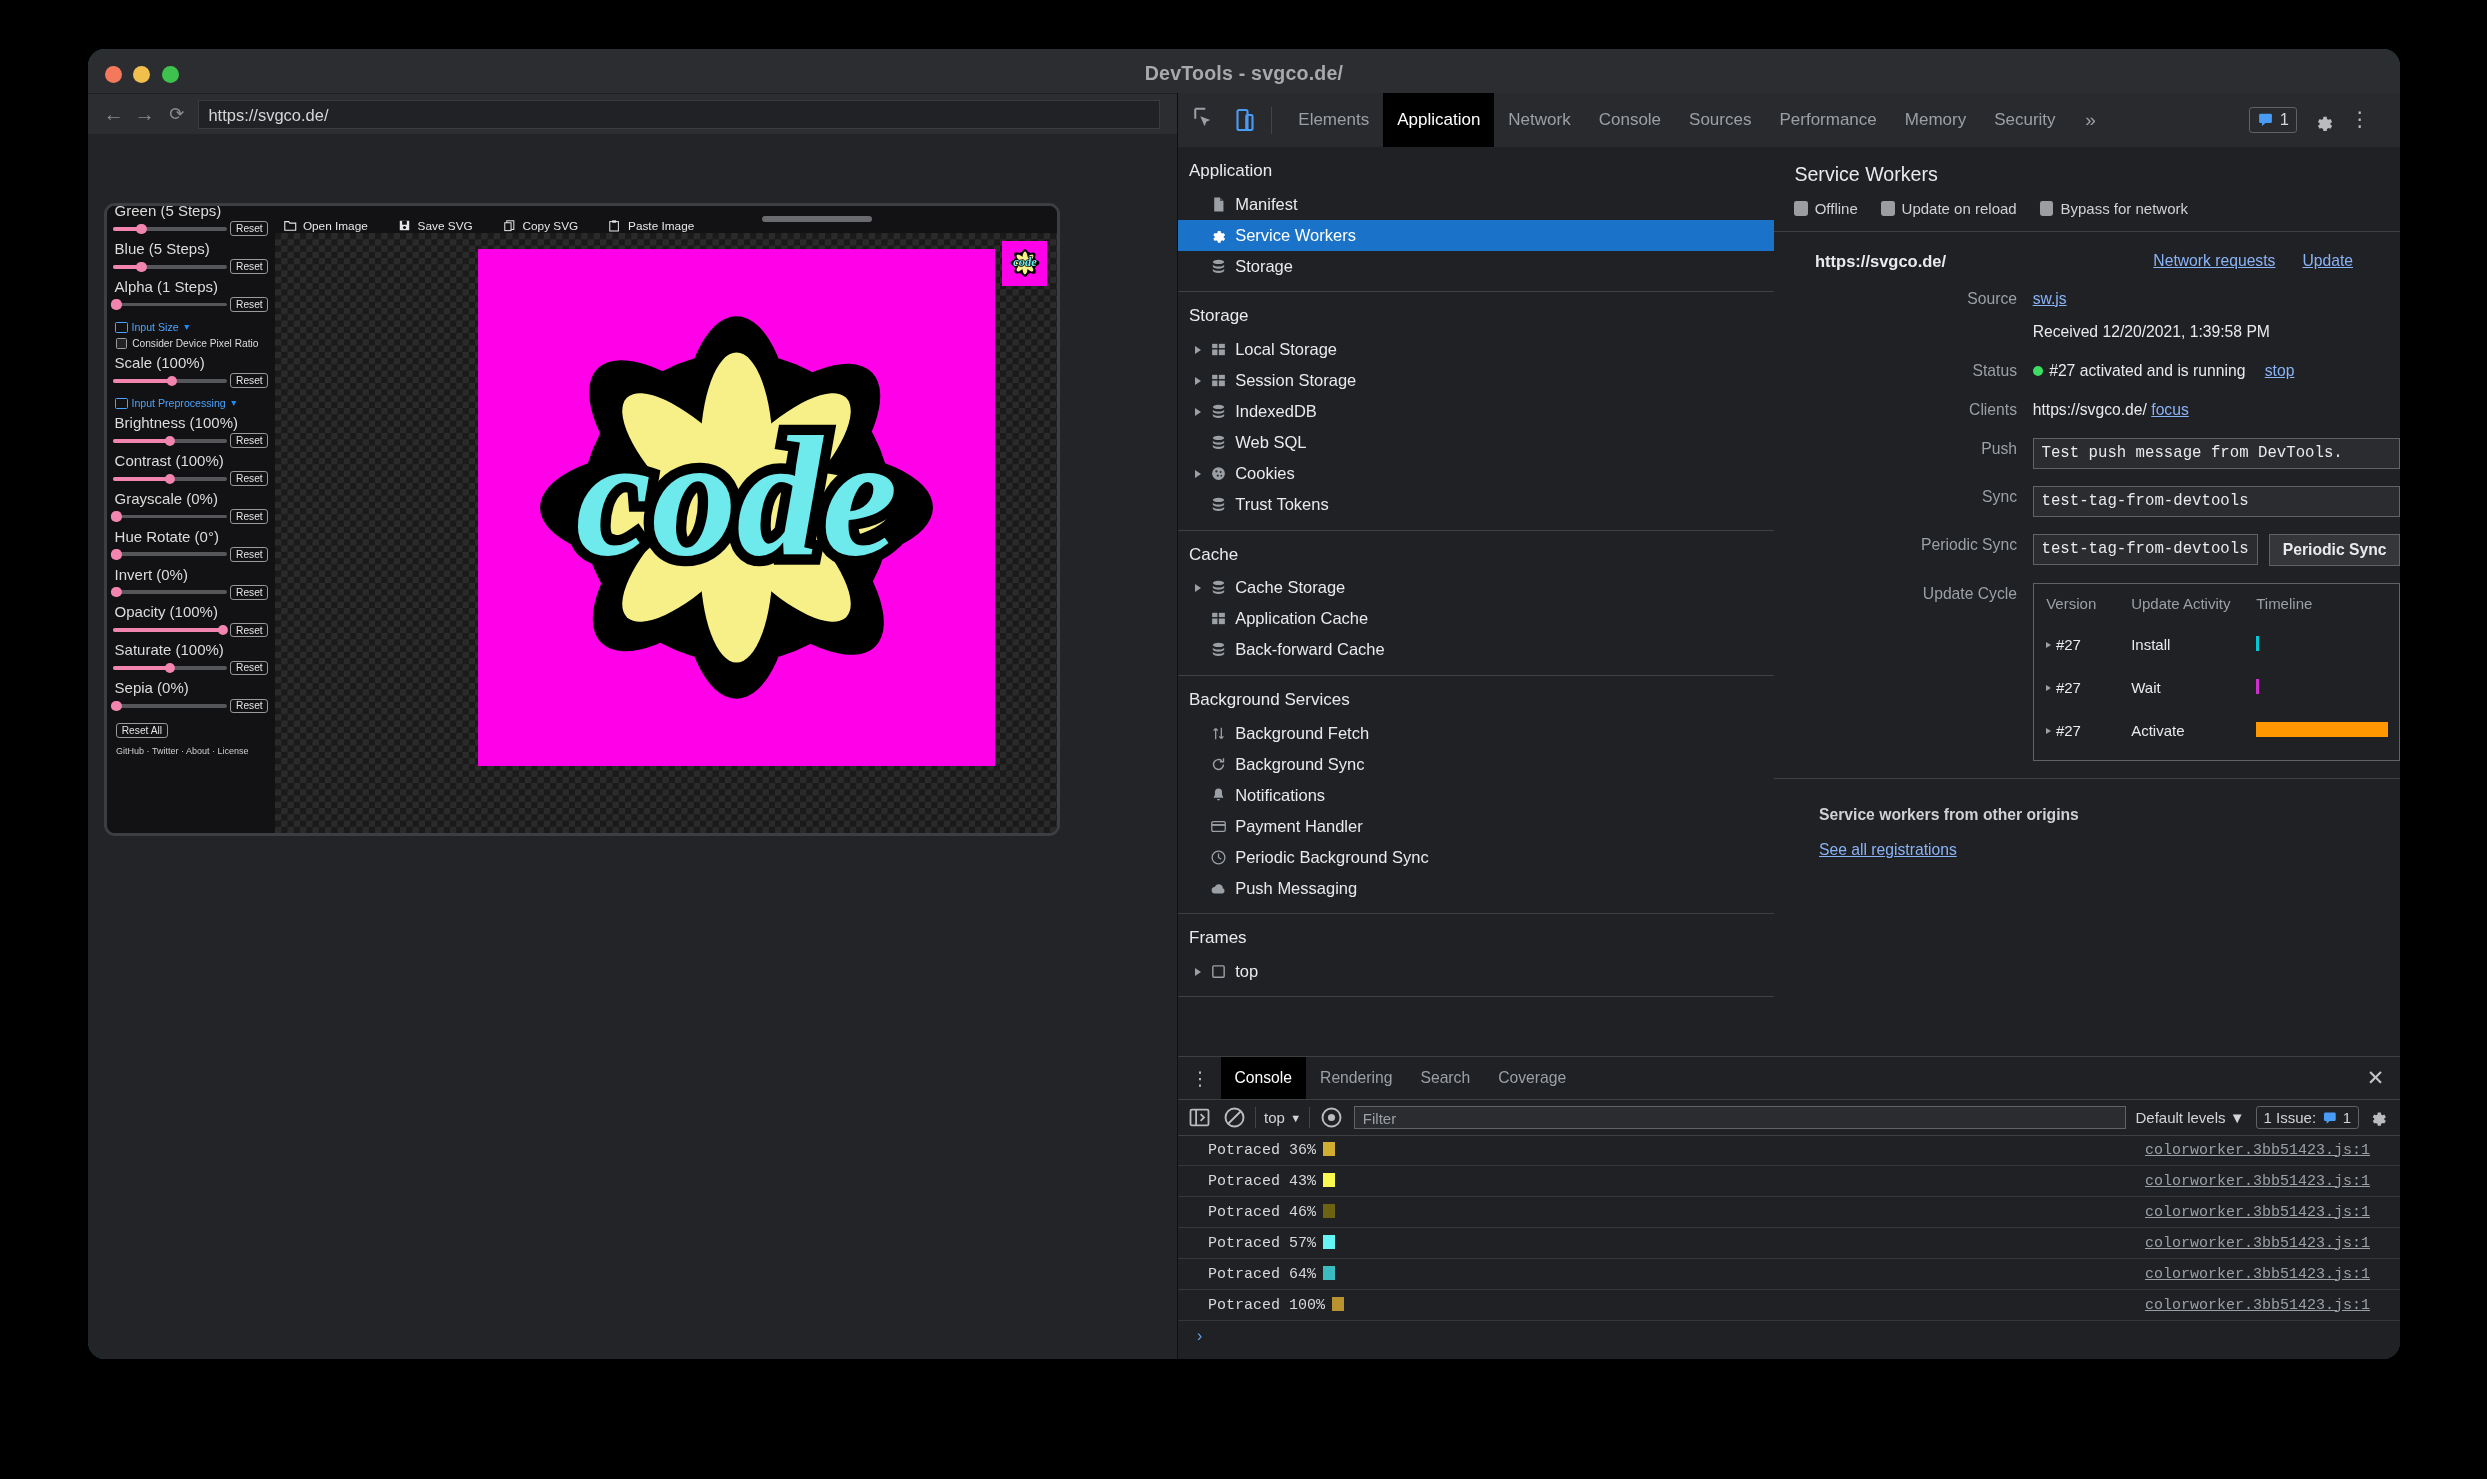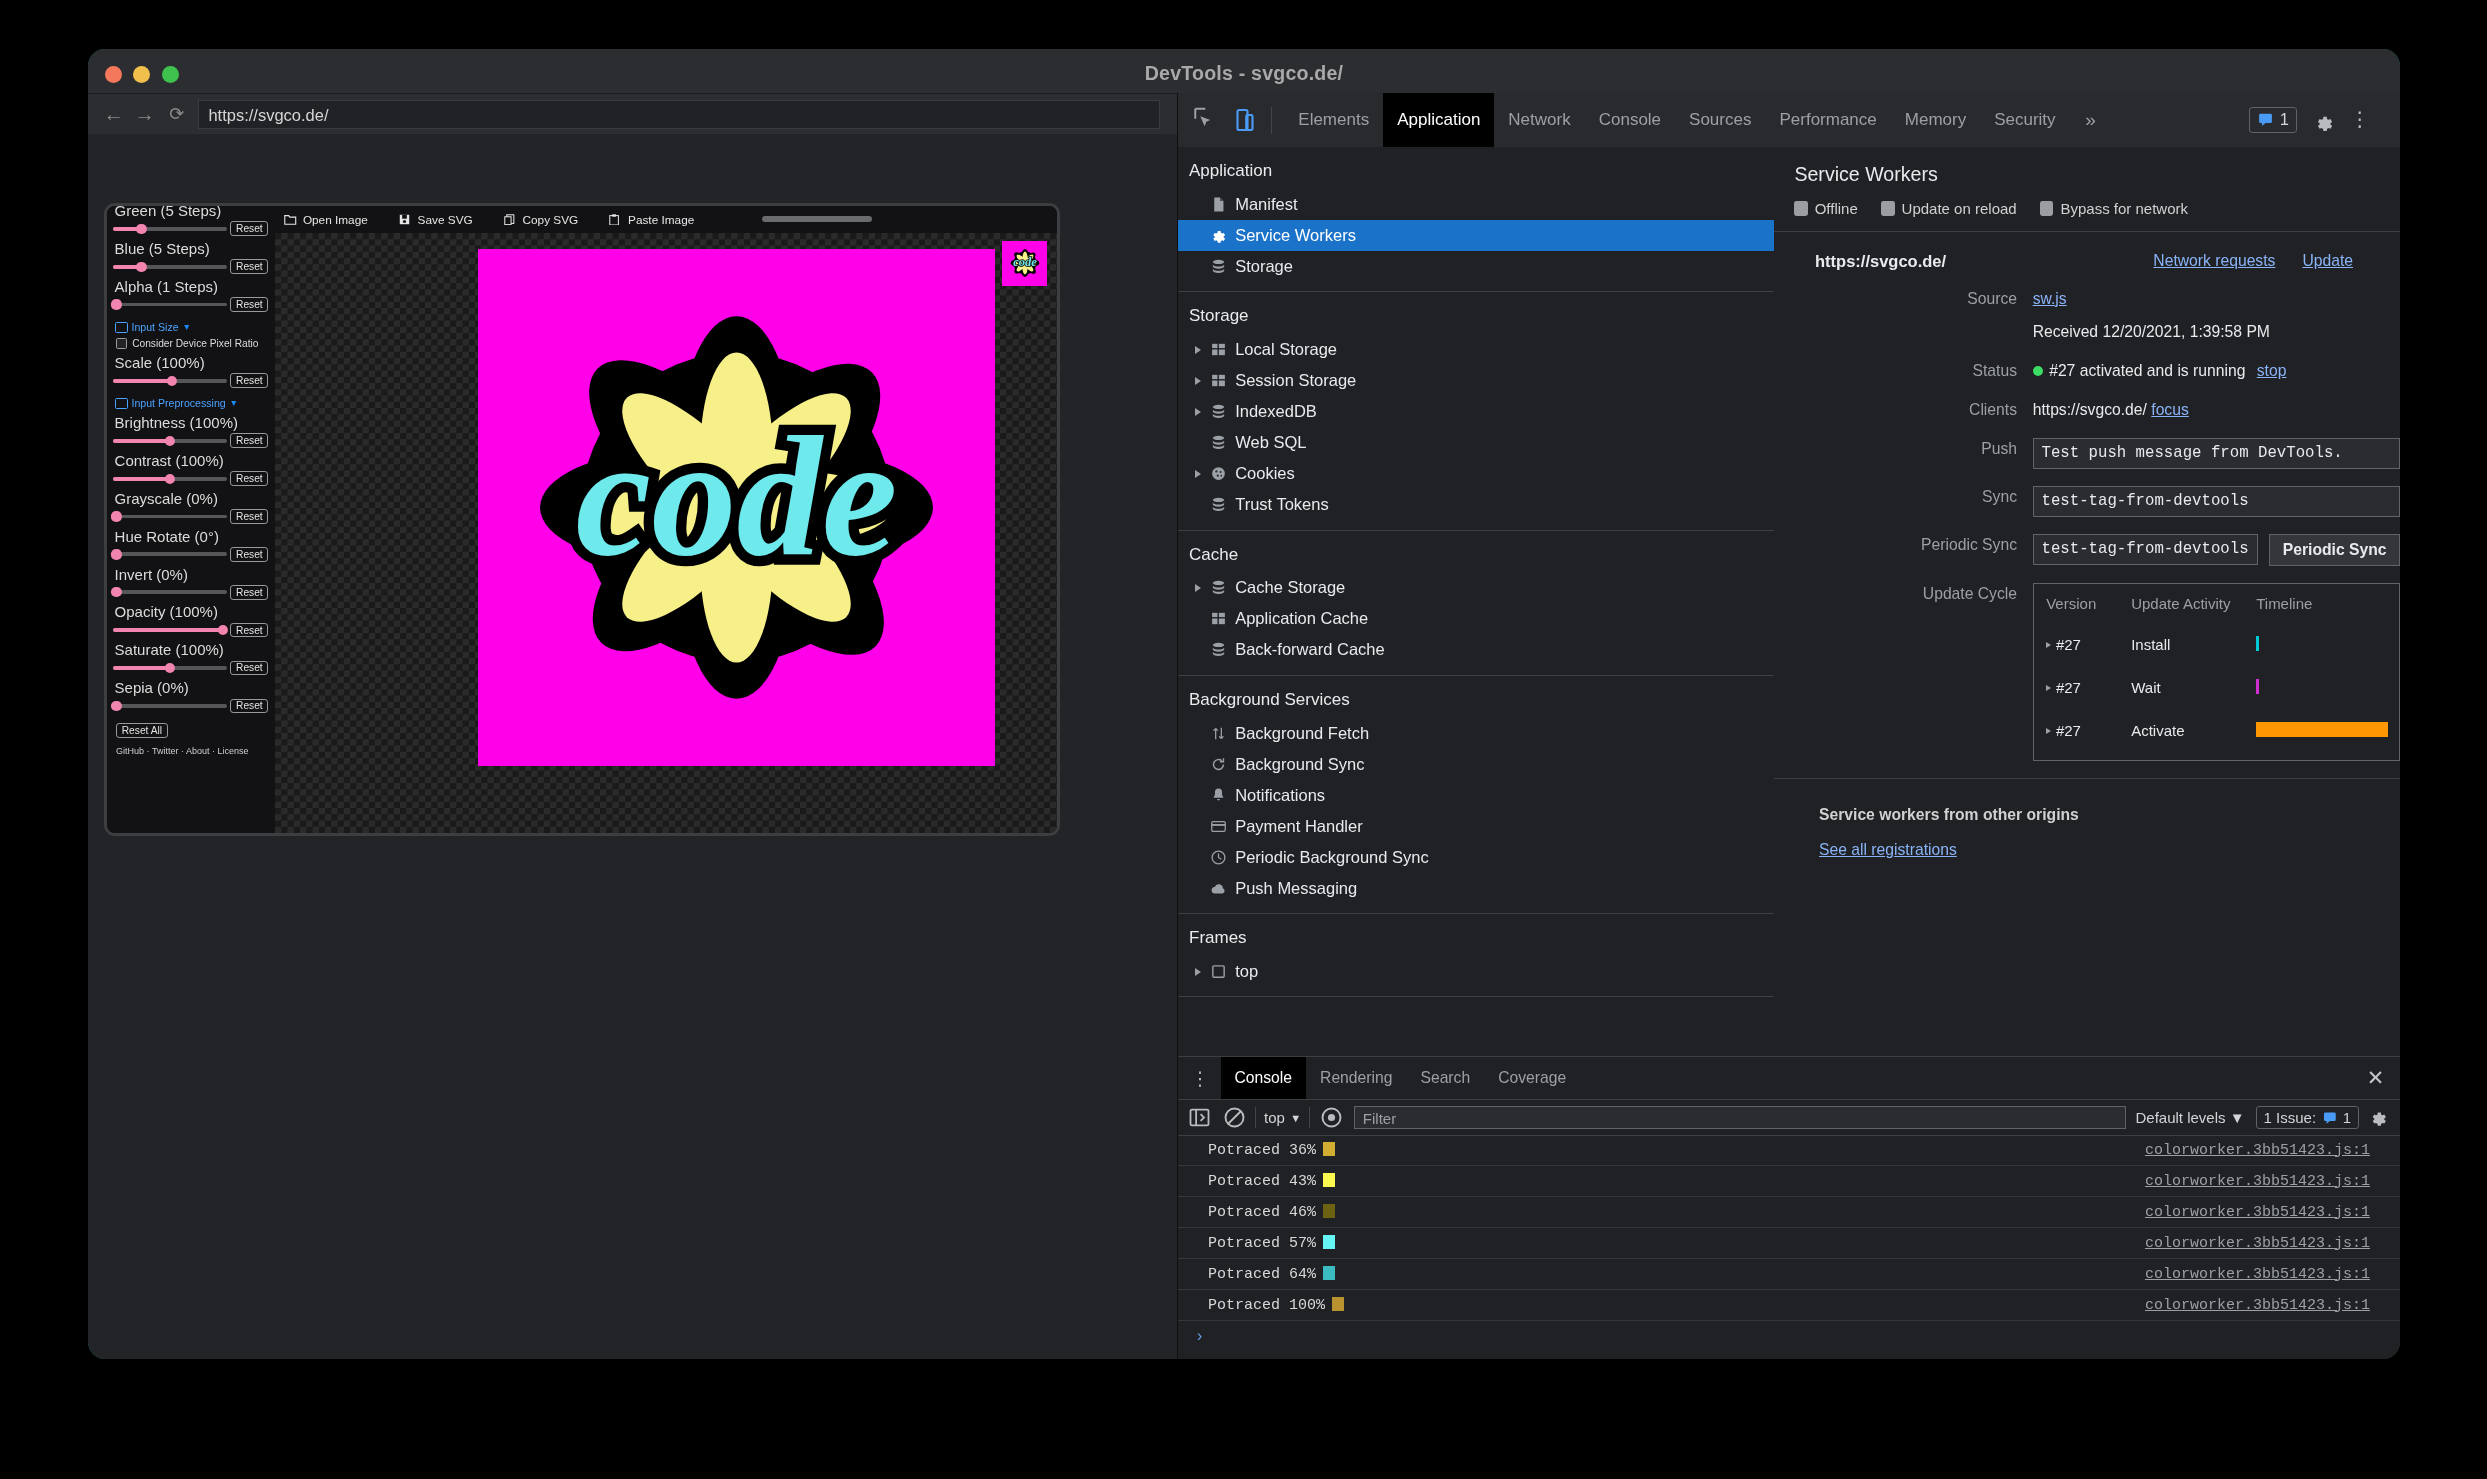--- a/index.html
+++ b/index.html
@@ -43,21 +43,21 @@
   .sec-head{color:#4aa3ff;font-size:10.6px;margin:9.4px 0 4.7px 1.6px;display:flex;align-items:center;gap:3.9px;}
   .sec-head .sq{width:11px;height:9.4px;border:1.2px solid #4aa3ff;border-radius:1.6px;display:inline-block;}
   .caret-d{color:#1d8cff;font-size:8.6px;}
   .chk-row{display:flex;align-items:center;gap:4.7px;color:#dcdcdc;font-size:10.2px;margin:3.1px 0 4.7px 3.1px;}
   .chk-box{width:9.4px;height:9.4px;border:1.2px solid #9c9c9f;border-radius:1.6px;background:#232325;}
   #reset-all{margin:7.8px 0 0 3.1px;display:inline-block;}
   #ctl-links{color:#cfcfcf;font-size:9px;margin:7.8px 0 0 3.1px;}
 
   
   #page-toolbar{position:absolute;left:168px;top:0;right:0;height:27px;background:#121214;
-                display:flex;align-items:center;gap:0;padding-left:9.4px;box-sizing:border-box;}
+                display:flex;align-items:flex-end;gap:0;padding-left:9.4px;box-sizing:border-box;}
   .ptb{display:flex;align-items:center;gap:6.3px;color:#e6e6e6;font-size:11.8px;margin-right:31px;cursor:pointer;}
   .ptb .gi{width:12.5px;height:11.8px;position:relative;display:inline-block;}
   #ptb-scroll{position:absolute;right:185px;top:10.2px;width:110px;height:5.5px;background:#6a6b6e;border-radius:3.1px;}
 
   
   #canvas-area{position:absolute;left:168px;top:27px;right:0;bottom:0;overflow:hidden;
     background-color:#1a1a1a;
     background-image:linear-gradient(45deg,#2b2b2b 25%,transparent 25%,transparent 75%,#2b2b2b 75%),
                      linear-gradient(45deg,#2b2b2b 25%,transparent 25%,transparent 75%,#2b2b2b 75%);
     background-size:12.5px 12.5px;background-position:0 0,6.3px 6.3px;}
@@ -721,21 +721,21 @@
             <div class="fval">
               <span class="blue-link">sw.js</span>
               <div style="margin-top:11px;color:#e8eaed;">Received 12/20/2021, 1:39:58 PM</div>
             </div>
           </div>
 
           <div class="frow">
             <div class="fkey">Status</div>
             <div class="fval">
               <span class="dot"></span><span>#27 activated and is running</span>
-              <span class="blue-link" style="margin-left:7px;text-decoration:underline;">stop</span>
+              <span class="blue-link" style="margin-left:15px;text-decoration:underline;">stop</span>
             </div>
           </div>
 
           <div class="frow">
             <div class="fkey">Clients</div>
             <div class="fval">
               <span>https://svgco.de/</span>
               <span class="blue-link" style="margin-left:0;">focus</span>
             </div>
           </div>

